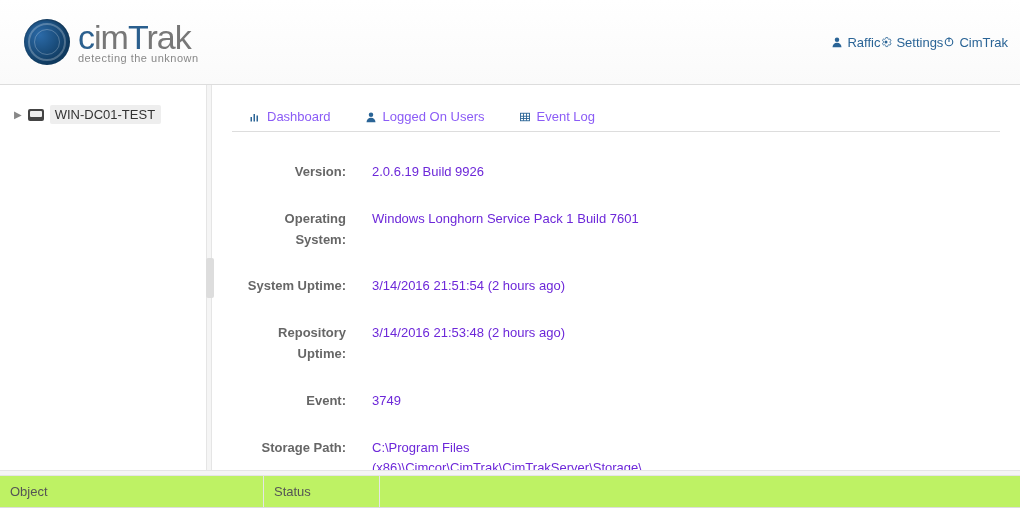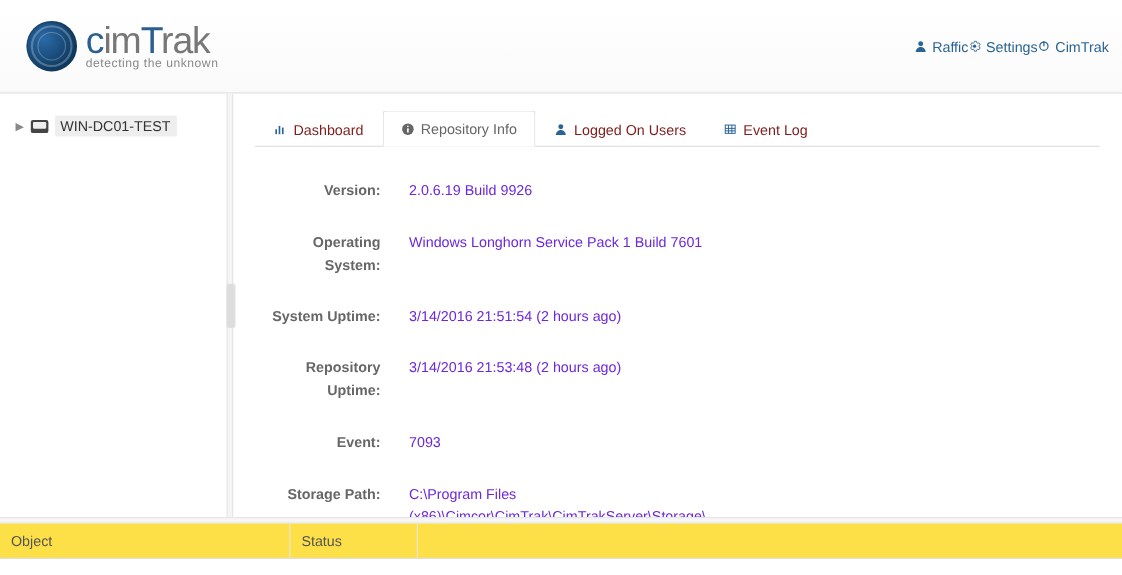--- a/index.html
+++ b/index.html
@@ -20,30 +20,30 @@
 .sidebar { width: 206px; padding: 20px 4px 0 14px; border-right: 0; }
 .tree-item { display:flex; align-items:center; gap:6px; font-size:13px; color:#333; cursor:pointer; }
 .tree-item .caret { color:#888; font-size:10px; }
 .tree-item .icon { width:16px; height:12px; background:#444; border-radius:2px; display:inline-block; position:relative; }
 .tree-item .icon::after{content:""; position:absolute; top:2px; left:2px; right:2px; bottom:4px; background:#eee; border-radius:1px;}
 .tree-item .label { background:#eee; padding:2px 6px 2px 5px; border-radius:2px; }
 .splitter-v { width:6px; background:#f5f5f5; border-left:1px solid #e5e5e5; border-right:1px solid #e5e5e5; cursor:col-resize; position:relative; }
 .splitter-v::after{content:""; position:absolute; top:50%; left:-1px; width:8px; height:40px; background:#ddd; border-radius:2px; transform:translateY(-50%);}
 .main { flex:1; padding: 14px 20px 0 20px; overflow:auto; }
 .tabs { display:flex; border-bottom:1px solid #ddd; }
-.tab { padding: 8px 16px; color:#7f1d1d; font-size:13px; cursor:pointer; display:flex; align-items:center; gap:6px; border:1px solid transparent; border-bottom:none; position:relative; top:1px; }
+.tab { padding: 8px 16px; color:#8b5cf6; font-size:13px; cursor:pointer; display:flex; align-items:center; gap:6px; border:1px solid transparent; border-bottom:none; position:relative; top:1px; }
 .tab.active { color:#666; border-color:#ddd; border-bottom:1px solid #fff; background:#fff; border-radius:3px 3px 0 0; }
 .tab svg { flex-shrink:0; }
 .info-list { padding: 30px 0 0 0; max-width: 780px; }
 .info-row { display:flex; margin-bottom: 26px; }
 .info-label { width: 140px; text-align:right; padding-right: 26px; font-weight:600; color:#666; line-height:1.6; }
 .info-value { flex:1; color:#6d28d9; line-height:1.6; max-width: 290px; }
 .splitter-h { height:6px; background:#f5f5f5; border-top:1px solid #e5e5e5; border-bottom:1px solid #e5e5e5; cursor:row-resize; }
 .grid { height: 46px; }
-.grid-head { display:flex; background:#fde047; border-bottom:1px solid #ddd; }
+.grid-head { display:flex; background:#bef264; border-bottom:1px solid #ddd; }
 .grid-head .col { padding: 8px 10px; border-right:1px solid #e5e5e5; color:#555; font-size:13px; }
 .col-object { width: 264px; }
 .col-status { width: 116px; }
 .col-details { flex:1; }
 </style>
 </head>
 <body>
 
 <div class="header">
   <div class="logo">
@@ -90,28 +90,20 @@
   <div class="main">
     <div class="tabs">
       <div class="tab">
         <svg width="12" height="12" viewBox="0 0 16 16" fill="#2a6496">
             <rect x="2" y="8" width="2" height="6"></rect>
             <rect x="6" y="4" width="2" height="10"></rect>
             <rect x="10" y="6" width="2" height="8"></rect>
           </svg>
         <span>Dashboard</span>
       </div>
-      <div class="tab active">
-        <svg width="12" height="12" viewBox="0 0 16 16" fill="#666">
-            <circle cx="8" cy="8" r="7"></circle>
-            <rect x="7" y="7" width="2" height="5" fill="#fff"></rect>
-            <circle cx="8" cy="4.5" r="1" fill="#fff"></circle>
-          </svg>
-        <span>Repository Info</span>
-      </div>
       <div class="tab">
         <svg width="12" height="12" viewBox="0 0 16 16" fill="#2a6496">
             <circle cx="8" cy="5" r="3"></circle>
             <path d="M2 15c0-3.3 2.7-6 6-6s6 2.7 6 6z"></path>
           </svg>
         <span>Logged On Users</span>
       </div>
       <div class="tab">
         <svg width="12" height="12" viewBox="0 0 16 16" fill="none" stroke="#2a6496" stroke-width="1.2">
             <rect x="2" y="3" width="12" height="10"></rect>
@@ -136,21 +128,21 @@
       <div class="info-row">
         <div class="info-label">System Uptime:</div>
         <div class="info-value">3/14/2016 21:51:54 (2 hours ago)</div>
       </div>
       <div class="info-row">
         <div class="info-label">Repository Uptime:</div>
         <div class="info-value">3/14/2016 21:53:48 (2 hours ago)</div>
       </div>
       <div class="info-row">
         <div class="info-label">Event:</div>
-        <div class="info-value">7093</div>
+        <div class="info-value">3749</div>
       </div>
       <div class="info-row">
         <div class="info-label">Storage Path:</div>
         <div class="info-value">C:\Program Files (x86)\Cimcor\CimTrak\CimTrakServer\Storage\</div>
       </div>
     </div>
   </div>
 </div>
 
 <div class="splitter-h"></div>

